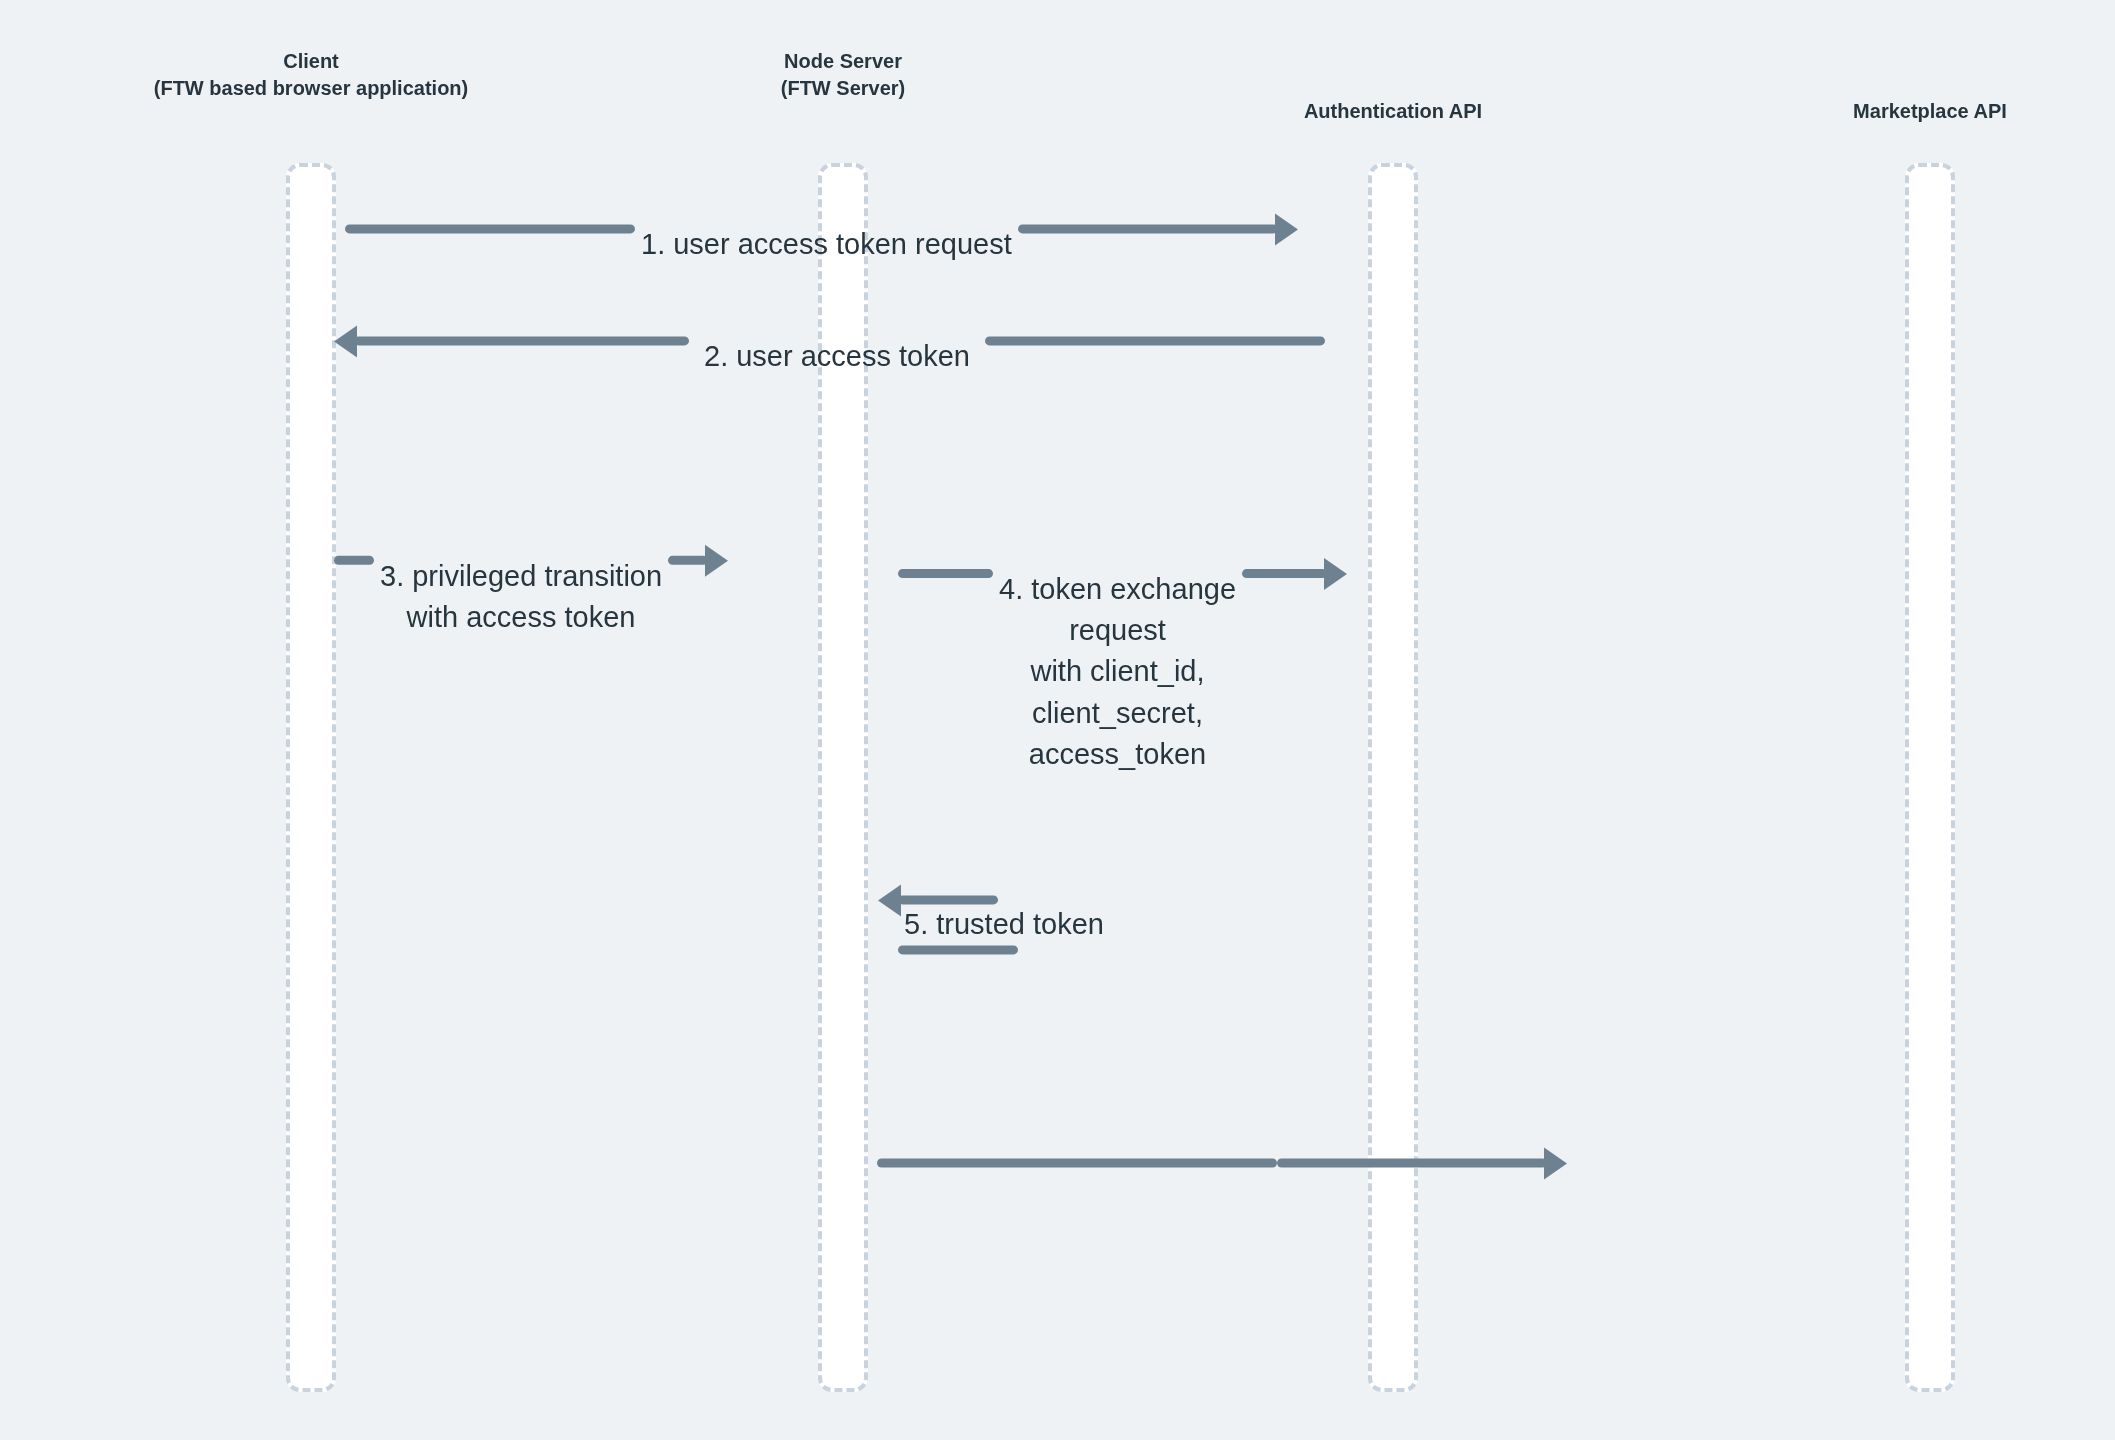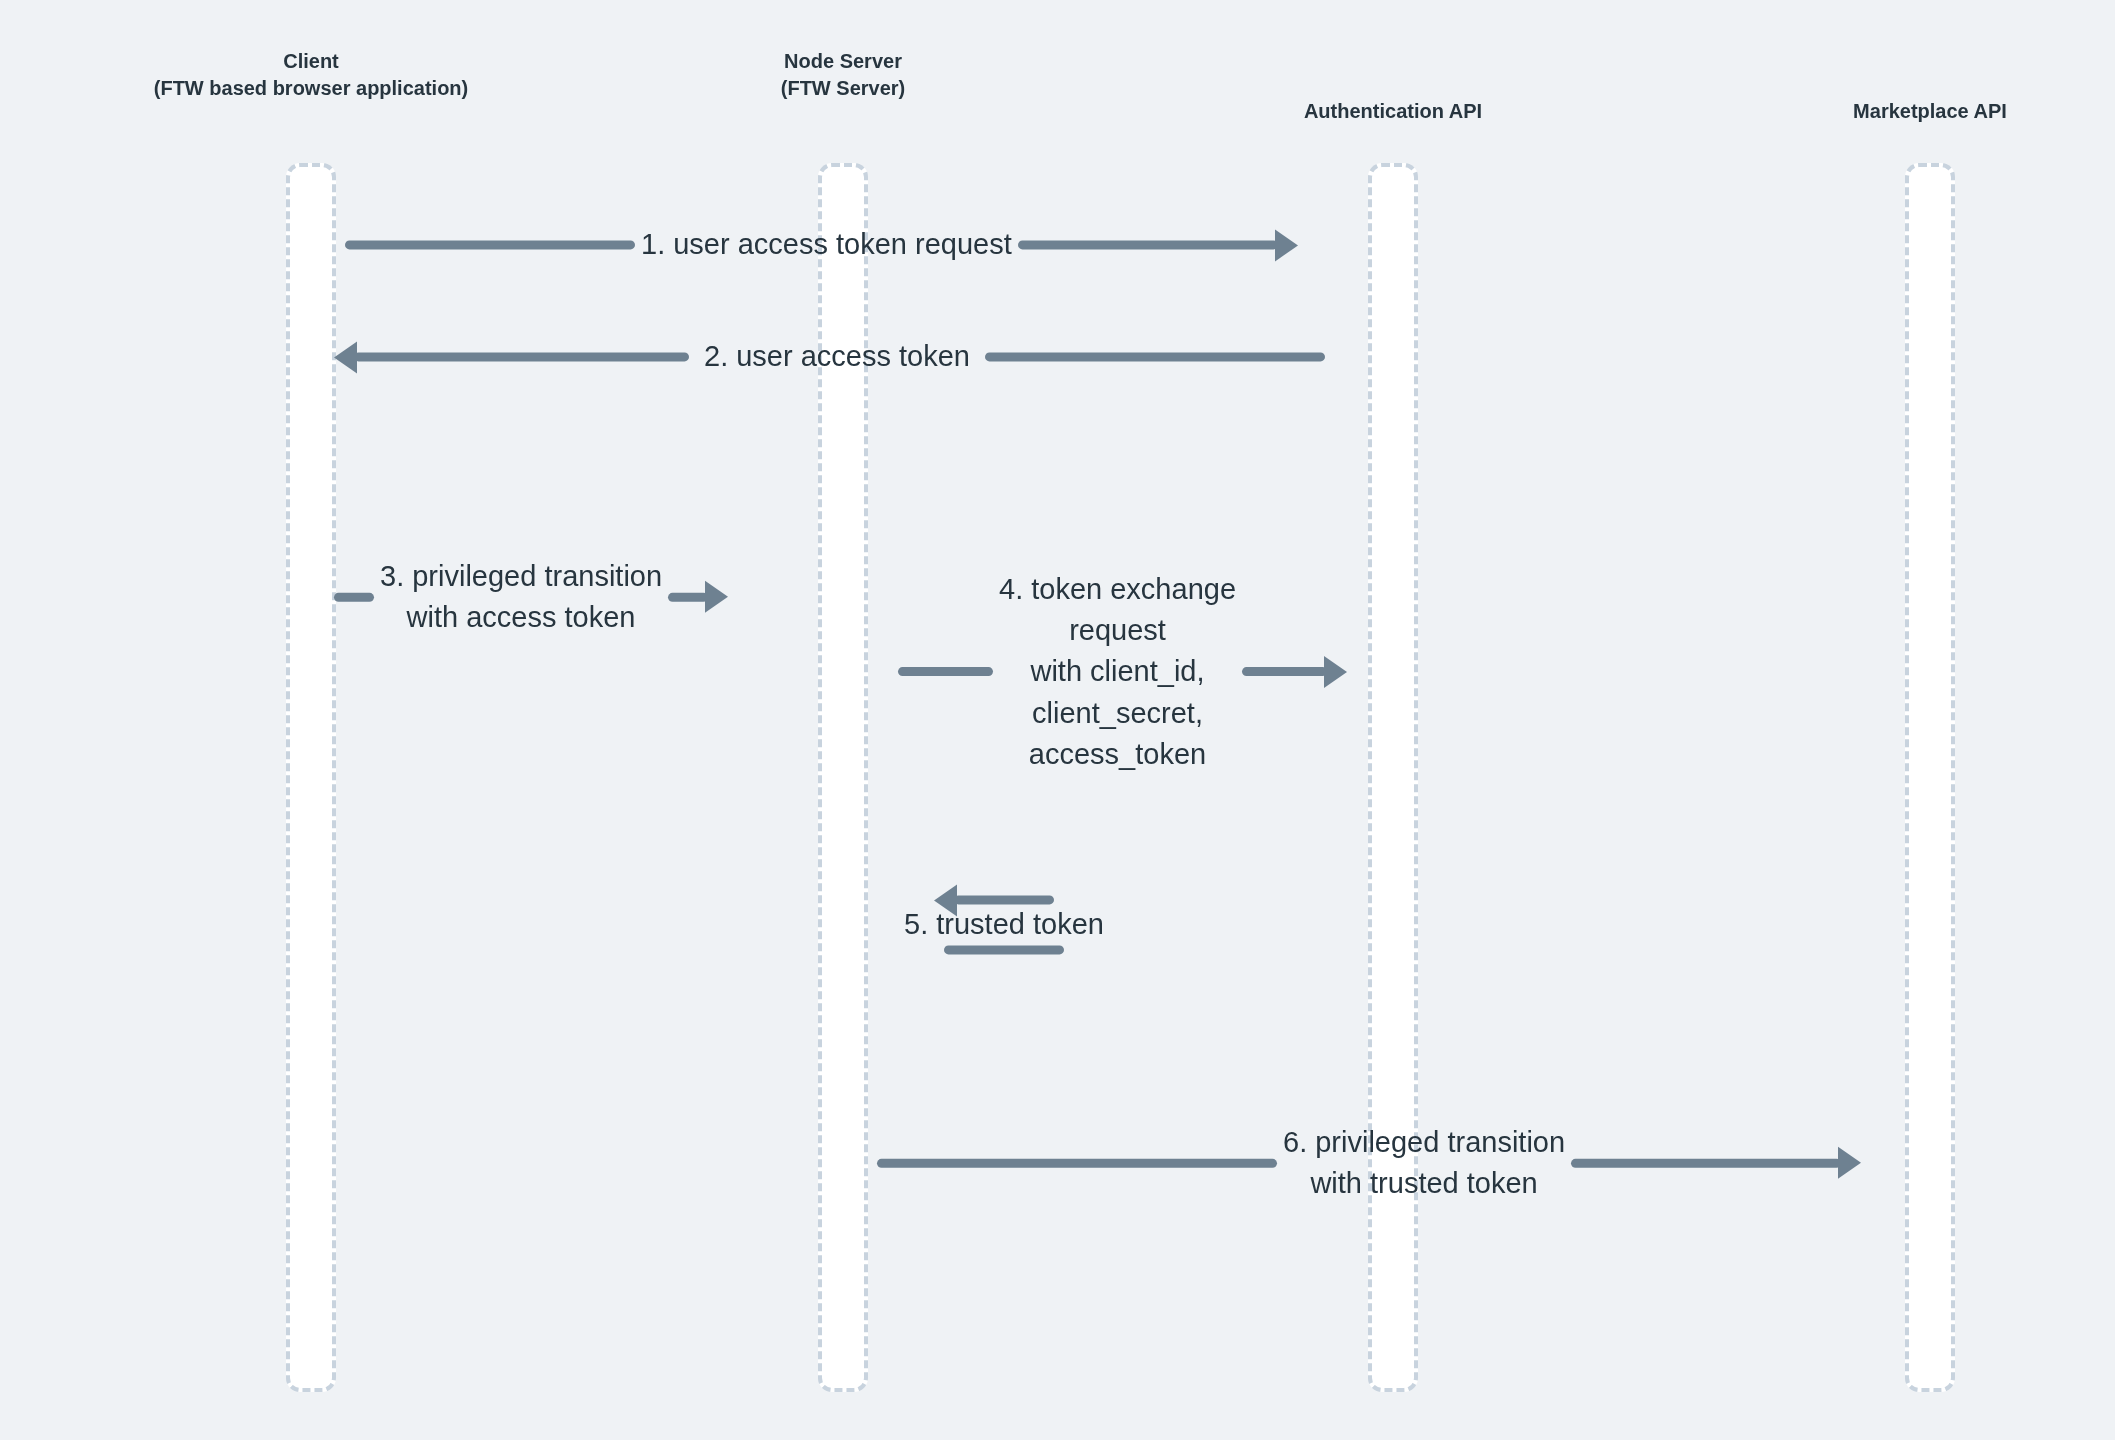--- a/index.html
+++ b/index.html
@@ -44,21 +44,20 @@
     border: 4px dashed #c8d3de;
     border-radius: 14px;
     box-sizing: border-box;
     transform: translateX(-50%);
   }
 
   
   .message {
     position: absolute;
     display: flex;
-    align-items: center;
     transform: translateY(-50%);
   }
   .msg-seg {
     position: relative;
     height: 9px;
     background: #6e8191;
     border-radius: 5px;
     flex: 0 0 auto;
   }
   .msg-label {
@@ -156,18 +155,16 @@
   </div>
 
   <div class="message" style="left:898px; top:925px;flex-direction:column;">
     <div class="msg-seg arrow-left" style="width:100px;"></div>
     <div class="msg-label">5. trusted token</div>
     <div class="msg-seg" style="width:120px;"></div>
   </div>
 
   <div class="message" style="left:877px; top:1163px;">
     <div class="msg-seg" style="width:400px;"></div>
-    <div class="msg-label">6. privileged transition
-with trusted token</div>
     <div class="msg-seg arrow-right" style="width:270px;"></div>
   </div>
 
 </div>
 
 </body></html>

